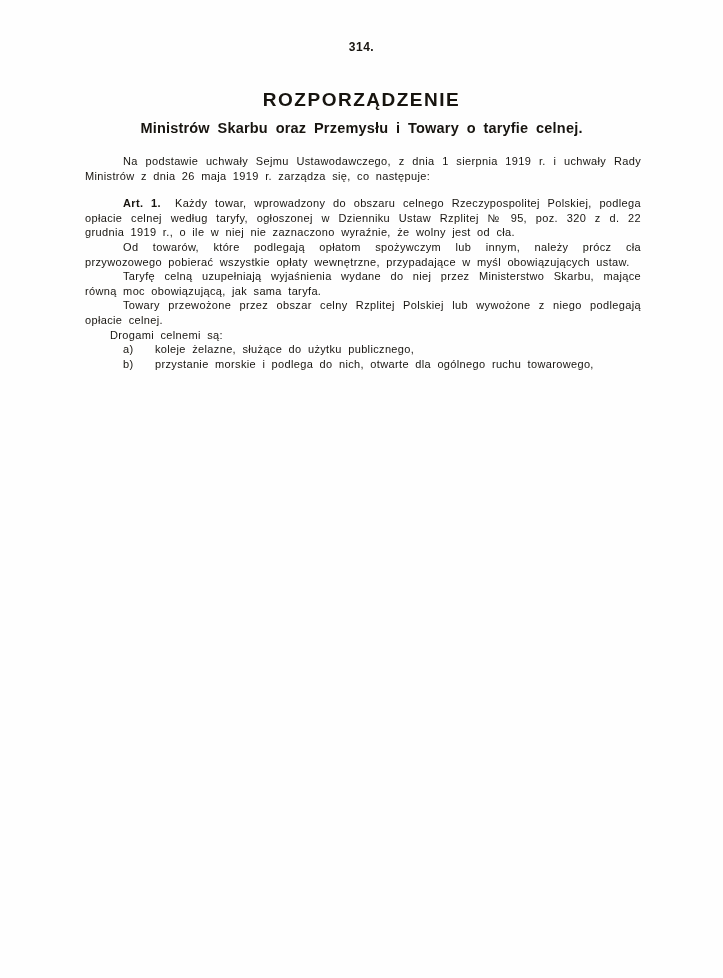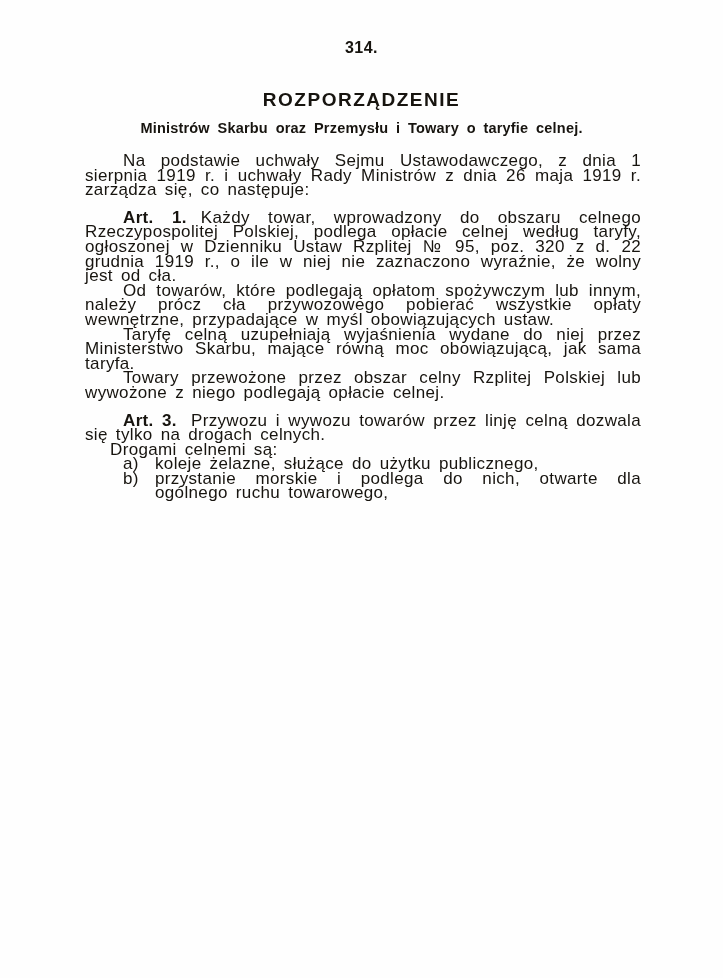--- a/index.html
+++ b/index.html
@@ -14,21 +14,21 @@
     background: #fefefe;
     box-sizing: border-box;
     padding-top: 38px;
     overflow: hidden;
     font-family: "Liberation Sans", "DejaVu Sans", sans-serif;
     color: #17140f;
     -webkit-font-smoothing: antialiased;
   }
   .center { text-align: center; }
   .page-number {
-    font-size: 16px;
+    font-size: 12px;
     font-weight: 700;
     line-height: 19px;
     letter-spacing: 0.5px;
   }
   .title {
     margin: 32px 0 0 0;
     font-size: 19px;
     font-weight: 700;
     line-height: 22px;
     letter-spacing: 1.5px;
@@ -37,21 +37,21 @@
     margin: 8px 0 0 0;
     font-size: 14.5px;
     font-weight: 700;
     line-height: 18px;
     letter-spacing: 0.2px;
     word-spacing: 3.5px;
   }
   .body-text {
     margin: 17px 0 0 85px;
     width: 556px;
-    font-size: 17px;
+    font-size: 11px;
     line-height: 14.6px;
     letter-spacing: 0.35px;
     word-spacing: 3px;
     text-align: justify;
   }
   .para {
     margin: 0;
     text-indent: 38px;
   }
   .art { margin-top: 13px; }
@@ -92,21 +92,20 @@
 
     <p class="para art"><span class="art-label">Art. 1.</span><span>Każdy towar, wprowadzony do obszaru celnego Rzeczypospolitej Polskiej, podlega opłacie celnej według taryfy, ogłoszonej w Dzienniku Ustaw Rzplitej № 95, poz. 320 z d. 22 grudnia 1919 r., o ile w niej nie zaznaczono wyraźnie, że wolny jest od cła.</span></p>
 
     <p class="para">Od towarów, które podlegają opłatom spożywczym lub innym, należy prócz cła przywozowego pobierać wszystkie opłaty wewnętrzne, przypadające w myśl obowiązujących ustaw.</p>
 
     <p class="para">Taryfę celną uzupełniają wyjaśnienia wydane do niej przez Ministerstwo Skarbu, mające równą moc obowiązującą, jak sama taryfa.</p>
 
     <p class="para">Towary przewożone przez obszar celny Rzplitej Polskiej lub wywożone z niego podlegają opłacie celnej.</p>
 
 
-    <p class="para art"><span class="art-label">Art. 3.</span><span>Przywozu i wywozu towarów przez linję celną dozwala się tylko na drogach celnych.</span></p>
 
     <div class="list-intro">Drogami celnemi są:</div>
 
     <div class="list-item"><span class="list-marker">a)</span><span>koleje żelazne, służące do użytku publicznego,</span></div>
 
     <div class="list-item"><span class="list-marker">b)</span><span>przystanie morskie i podlega do nich, otwarte dla ogólnego ruchu towarowego,</span></div>
 
   </div>
 </div>
 

